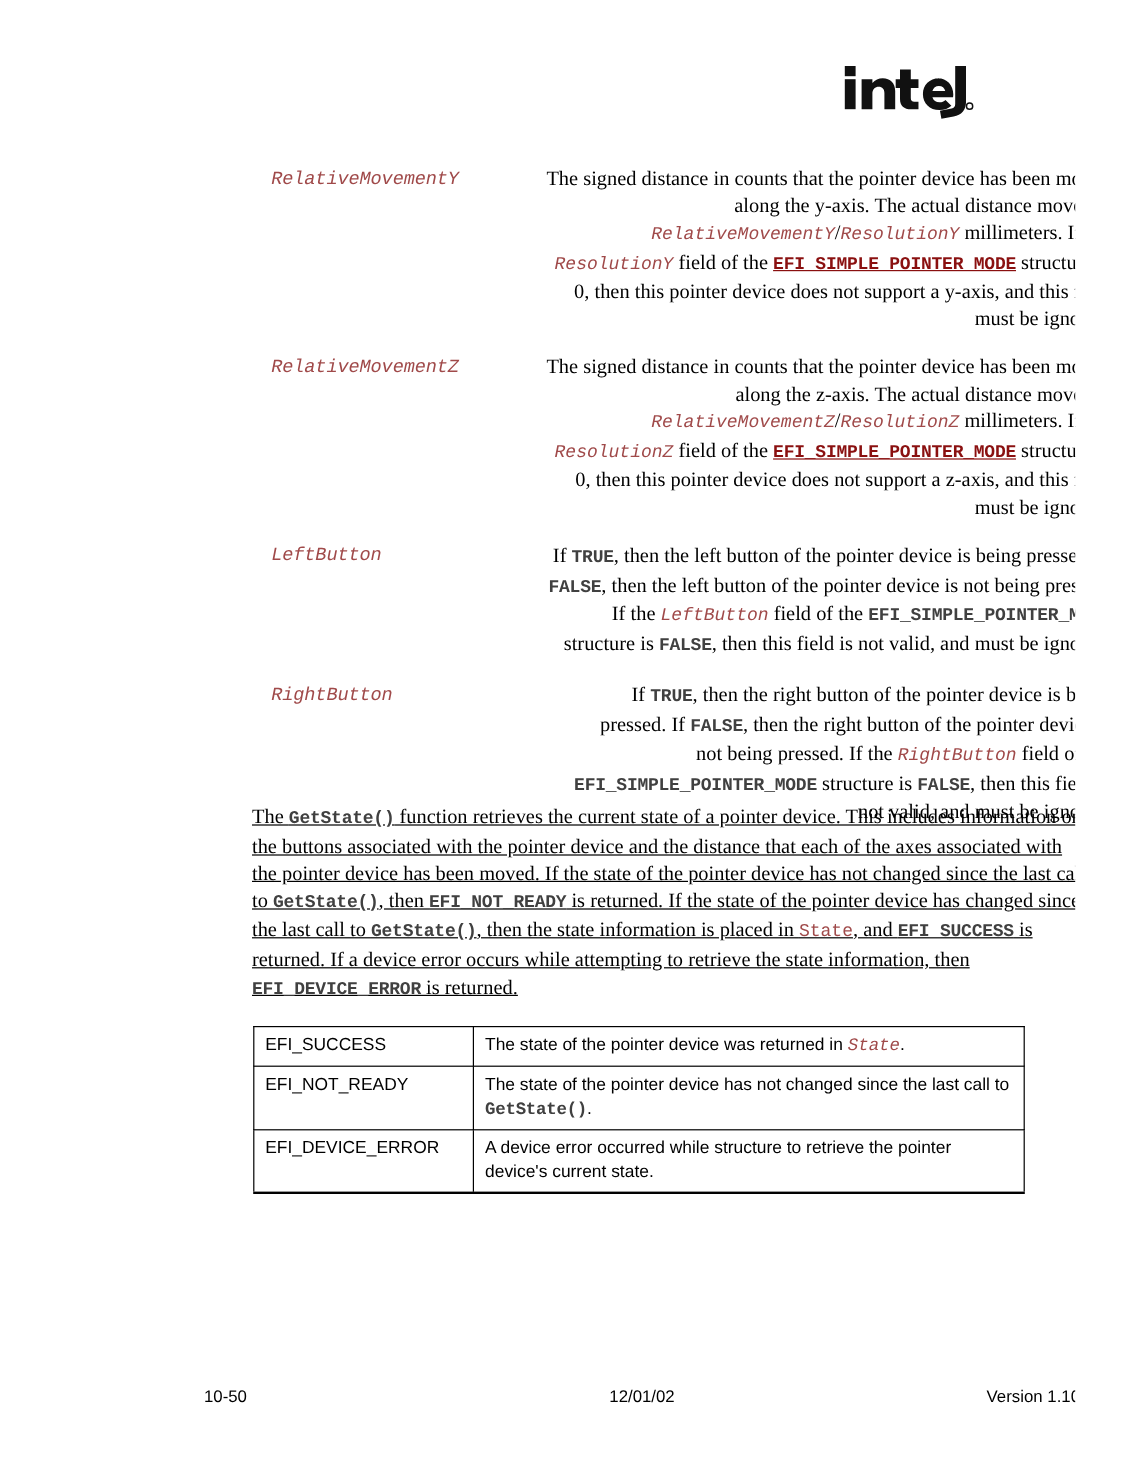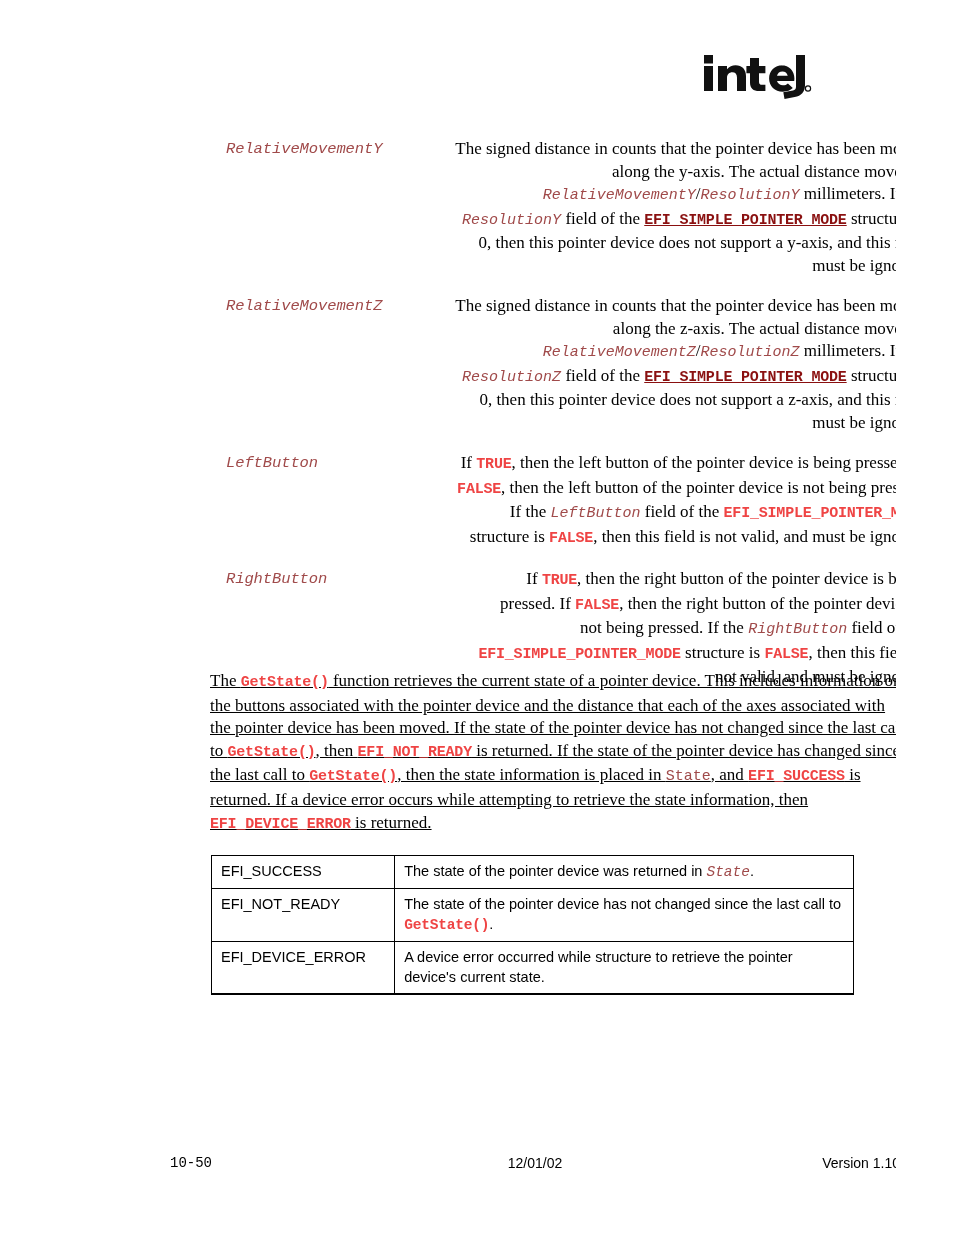--- a/index.html
+++ b/index.html
@@ -72,21 +72,21 @@
   }
   .code-pl {           
     font-family: "Liberation Mono", "DejaVu Sans Mono", monospace;
     font-size: 15px;
     color: #a04a4a;
   }
   .code-bd {           
     font-family: "Liberation Mono", "DejaVu Sans Mono", monospace;
     font-weight: bold;
     font-size: 15px;
-    color: #ef4444;
+    color: #404040;
     letter-spacing: -0.2px;
   }
   .code-link {         
     font-family: "Liberation Mono", "DejaVu Sans Mono", monospace;
     font-weight: bold;
     font-size: 15px;
     color: #8a1010;
     letter-spacing: -0.2px;
     text-decoration: underline;
     cursor: pointer;
@@ -142,21 +142,21 @@
   .footer {
     position: absolute;
     left: 0;
     top: 1155px;
     width: 954px;
     height: 22px;
     font-family: "Liberation Sans", "DejaVu Sans", sans-serif;
     font-size: 14px;
     color: #000000;
   }
-  .footer .fl { position: absolute; left: 112px; top: 0; font-family: Liberation Mono, monospace; }
+  .footer .fl { position: absolute; left: 112px; top: 0; }
   .footer .fc { position: absolute; left: 0; top: 0; width: 954px; text-align: center; }
   .footer .fr { position: absolute; right: 112px; top: 0; text-align: center; }
 </style>
 </head>
 <body>
 
 <div class="page">
 
   <div class="logo">
     <svg width="110" height="52" viewBox="0 0 110 52" xmlns="http://www.w3.org/2000/svg" aria-hidden="true">

